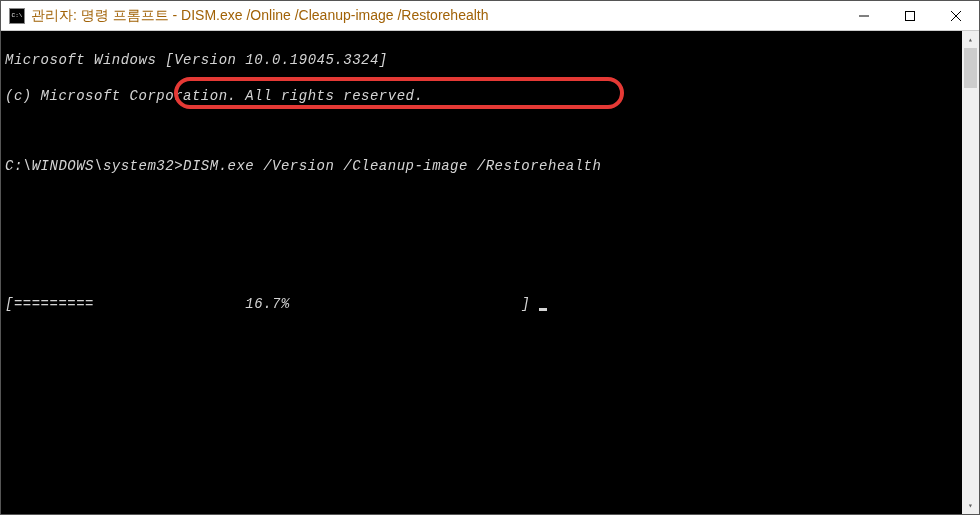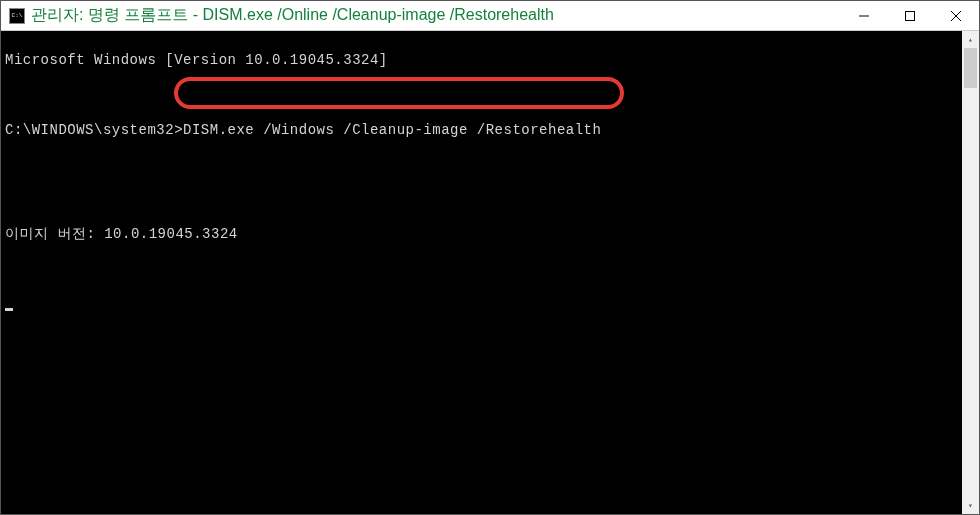--- a/index.html
+++ b/index.html
@@ -35,22 +35,22 @@
       justify-content: center;
     }
     .titlebar-icon::after {
       content: "C:\\";
       color: #eee;
       font-size: 6px;
       line-height: 1;
     }
     .titlebar-text {
       font-family: "Segoe UI", sans-serif;
-      font-size: 16px;
-      color: #15803d;
+      font-size: 14px;
+      color: #a16207;
       flex: 1;
       white-space: nowrap;
       overflow: hidden;
     }
     .window-controls {
       display: flex;
       height: 100%;
     }
     .win-btn {
       width: 46px;
@@ -120,20 +120,21 @@
       display: inline-block;
       width: 8px;
       height: 3px;
       background: #d4d4d4;
       vertical-align: bottom;
       margin-bottom: 2px;
     }
     .line {
       display: block;
       min-height: 16px;
+      font-style: italic;
     }
   </style>
 </head>
 <body>
 
 <div class="titlebar">
   <div class="titlebar-icon"></div>
   <div class="titlebar-text">관리자: 명령 프롬프트 - DISM.exe  /Online /Cleanup-image /Restorehealth</div>
   <div class="window-controls">
     <div class="win-btn">
@@ -151,27 +152,27 @@
           <line x1="0" y1="0" x2="10" y2="10" stroke="black" stroke-width="1"></line>
           <line x1="10" y1="0" x2="0" y2="10" stroke="black" stroke-width="1"></line>
         </svg>
     </div>
   </div>
 </div>
 
 <div class="terminal-wrapper">
   <div class="terminal">
 <span class="line">Microsoft Windows [Version 10.0.19045.3324]</span>
+<span class="line">(c) Microsoft Corporation. All rights reserved.</span>
 <span class="line"></span>
-<span class="line"><span>C:\WINDOWS\system32&gt;</span><span>DISM.exe /Windows /Cleanup-image /Restorehealth</span></span>
+<span class="line"><span>C:\WINDOWS\system32&gt;</span><span>DISM.exe /Version /Cleanup-image /Restorehealth</span></span>
 <span class="line"></span>
 <span class="line"></span>
-<span class="line">이미지 버전: 10.0.19045.3324</span>
 <span class="line"></span>
-<span class="line"><span class="cursor"></span></span>
+<span class="line"><span>[=========                 16.7%                          ] </span><span class="cursor"></span></span>
     <div class="highlight-border" style="left:173px; top:46px; width:450px; height:32px;"></div>
   </div>
   <div class="scrollbar">
     <div class="scroll-arrow">▴</div>
     <div class="scroll-track">
       <div class="scroll-thumb"></div>
     </div>
     <div class="scroll-arrow">▾</div>
   </div>
 </div>

